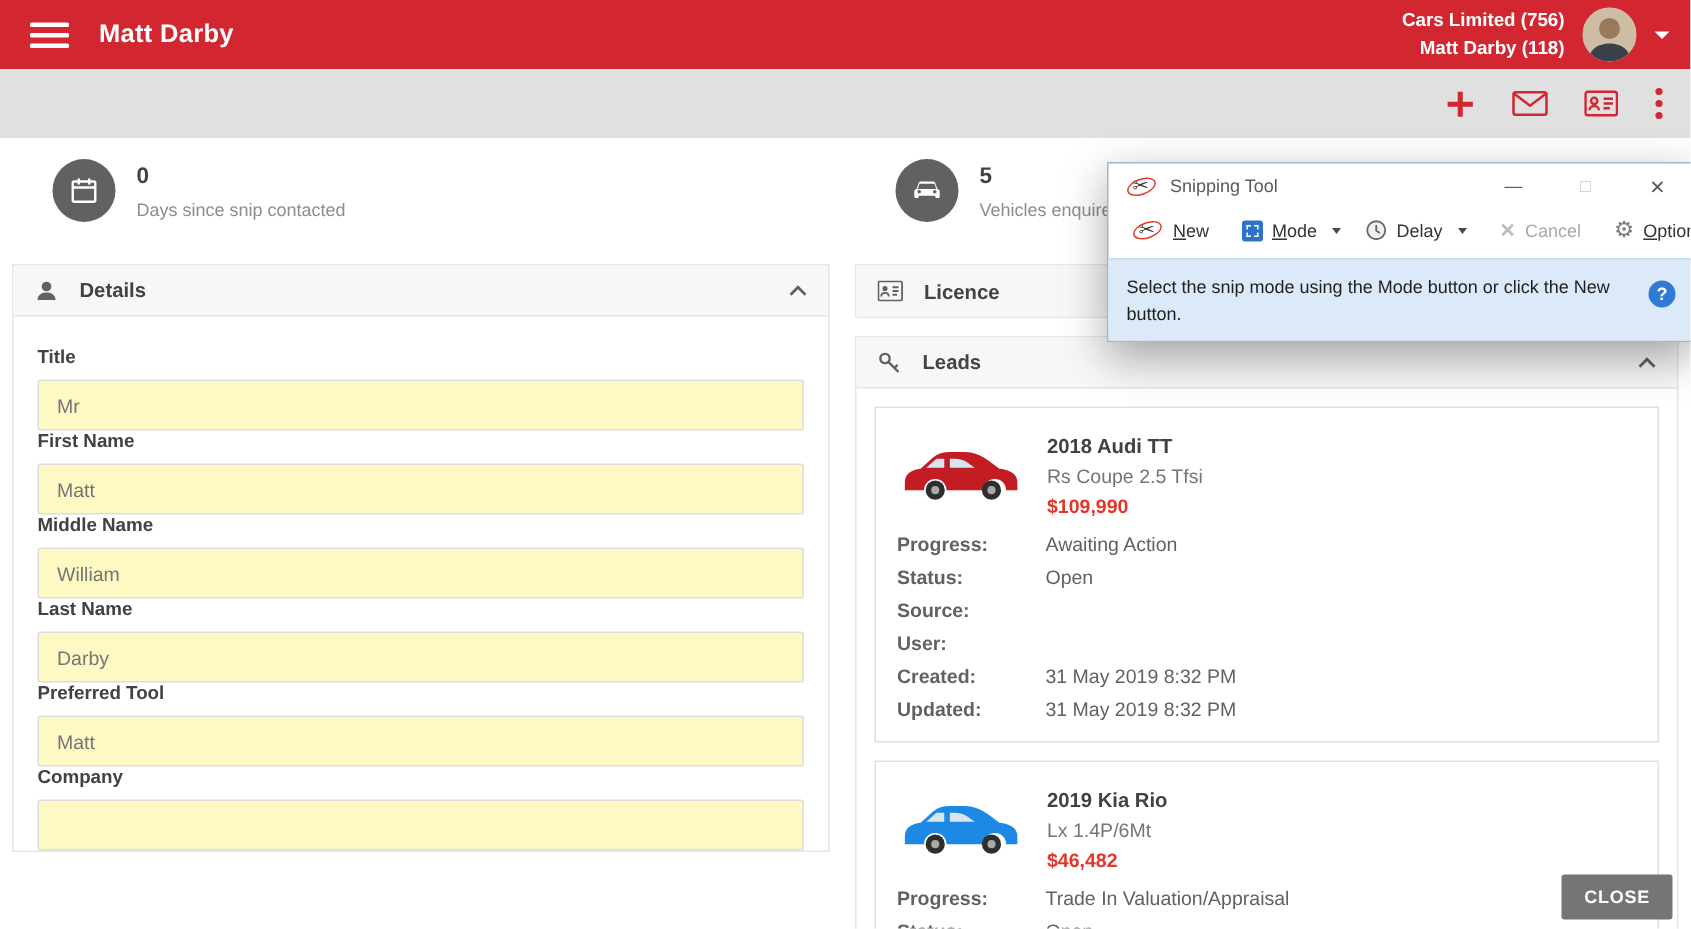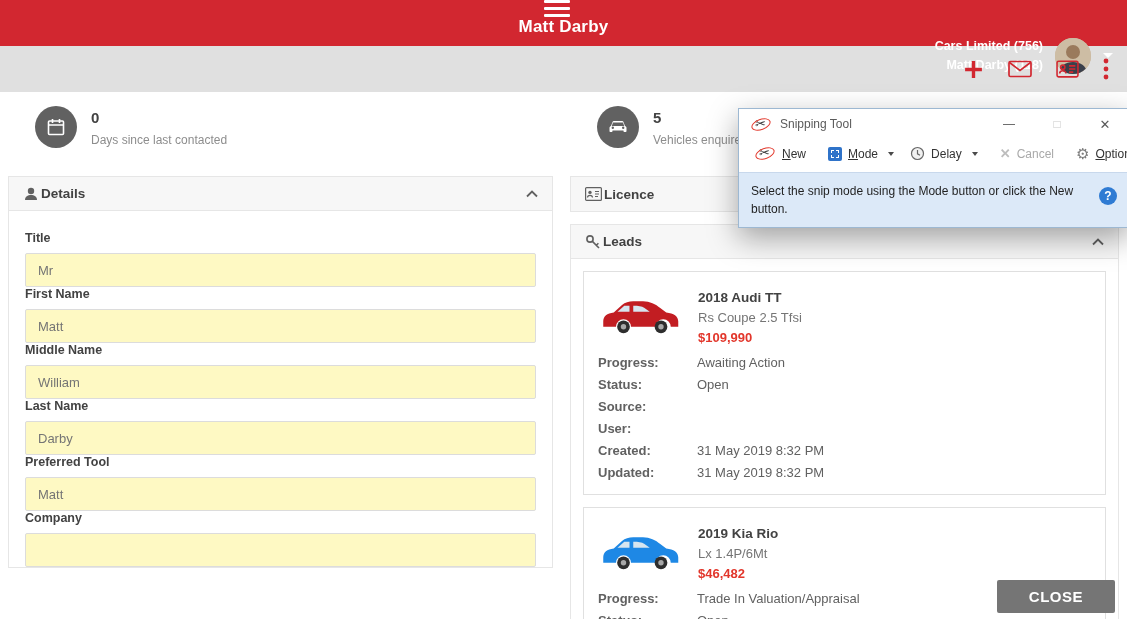--- a/index.html
+++ b/index.html
@@ -1,20 +1,20 @@
 <!DOCTYPE html>
 <html><head>
 <meta charset="utf-8">
 <style>
   * { margin:0; padding:0; box-sizing:border-box; }
   html,body { width:1127px; height:619px; }
   body { font-family:"Liberation Sans",sans-serif; background:#fff; overflow:hidden; position:relative; font-size:13px; color:#424242; }
 
   
-  .appbar { height:46px; background:#d22730; display:flex; align-items:center; color:#fff; padding:0 14px;flex-direction:column; }
+  .appbar { height:46px; background:#d22730; display:flex; align-items:center; color:#fff; padding:0 14px; }
   .hamburger { width:26px; display:flex; flex-direction:column; gap:4px; cursor:pointer; margin:0 20px 0 6px; }
   .hamburger span { height:3px; background:#fff; border-radius:1px; }
   .appbar-title { font-size:17px; font-weight:bold; letter-spacing:.2px; }
   .appbar-right { margin-left:auto; display:flex; align-items:center; gap:12px; }
   .account-lines { text-align:right; font-size:12.5px; font-weight:bold; line-height:1.5; }
   .avatar { width:36px; height:36px; border-radius:50%; overflow:hidden; flex-shrink:0; background:#c9b29a; }
   .caret-down { width:0; height:0; border-left:5px solid transparent; border-right:5px solid transparent; border-top:5px solid #fff; cursor:pointer; }
 
   
   .subbar { height:46px; background:#e0e0e0; display:flex; align-items:center; justify-content:flex-end; gap:24px; padding:0 18px; }
@@ -26,42 +26,42 @@
   .stat1 { margin-left:35px; width:562px; }
   .stat-circle { width:42px; height:42px; border-radius:50%; background:#616161; display:flex; align-items:center; justify-content:center; flex-shrink:0; }
   .stat-value { font-size:15px; font-weight:bold; color:#424242; margin-top:3px; }
   .stat-label { font-size:12px; color:#8d8d8d; margin-top:7px; white-space:nowrap; }
 
   
   .content { display:flex; padding:6px 8px 0; gap:17px; align-items:flex-start; }
   .col-left { width:545px; flex-shrink:0; }
   .col-right { flex:1; display:flex; flex-direction:column; gap:12px; min-width:0; }
   .panel { border:1px solid #e6e6e6; background:#fff; }
-  .panel-header { height:34px; background:#f7f7f7; border-bottom:1px solid #e6e6e6; display:flex; align-items:center; padding:0 14px; gap:2px; cursor:pointer; }
+  .panel-header { height:34px; background:#f7f7f7; border-bottom:1px solid #e6e6e6; display:flex; align-items:center; padding:0 14px; gap:14px; cursor:pointer; }
   .panel-title { font-size:13.5px; font-weight:bold; color:#424242; }
   .chevron { margin-left:auto; display:flex; }
   .panel-body { padding:20px 16px 0; }
 
   .field { }
   .field-label { font-size:12.5px; font-weight:bold; color:#424242; margin-bottom:8px; }
   .field-input { width:100%; height:34px; border:1px solid #dcdcdc; border-radius:2px; padding:0 12px; font-size:13px; color:#757575; background:#fef9c3; font-family:"Liberation Sans",sans-serif; }
 
   
   .lead-card { border:1px solid #e0e0e0; margin:12px; padding:12px 14px 14px; background:#fff; }
   .lead-top { display:flex; gap:16px; margin-bottom:10px; }
   .car-art { flex-shrink:0; margin-top:4px; }
   .lead-name { font-size:13.5px; font-weight:bold; color:#424242; margin-top:6px; }
   .lead-variant { font-size:13px; color:#757575; margin-top:5px; }
   .lead-price { font-size:13px; font-weight:bold; color:#e2362b; margin-top:5px; }
   .lead-row { display:flex; font-size:13px; margin-top:7px; }
   .lead-row .lbl { width:99px; font-weight:bold; color:#616161; flex-shrink:0; }
   .lead-row .val { color:#616161; }
 
   
-  .close-btn { position:absolute; right:12px; bottom:6px; background:#757575; color:#fff; border:none; border-radius:2px; padding:8px 32px; font-size:15px; font-weight:bold; letter-spacing:.5px; cursor:pointer; z-index:40; font-family:"Liberation Sans",sans-serif;margin-left:24px; }
+  .close-btn { position:absolute; right:12px; bottom:6px; background:#757575; color:#fff; border:none; border-radius:2px; padding:8px 15px; font-size:12px; font-weight:bold; letter-spacing:.5px; cursor:pointer; z-index:40; font-family:"Liberation Sans",sans-serif;margin-left:24px; }
 
   
   .snip { position:absolute; left:738px; top:108px; width:392px; background:#fff; border:1px solid #9db8d2; box-shadow:0 10px 28px rgba(0,0,0,.35); z-index:60; }
   .snip-titlebar { height:30px; display:flex; align-items:center; padding:0 8px 0 12px; gap:8px; }
   .snip-title { font-size:12px; color:#5a5a5a; }
   .winbtns { margin-left:auto; display:flex; gap:28px; align-items:center; padding-right:6px; }
   .wb { width:20px; text-align:center; font-size:12px; color:#5a5a5a; cursor:pointer; line-height:1; }
   .wb.max { color:#c9c9c9; }
   .wb.close { font-size:13px; }
 
@@ -142,21 +142,21 @@
 <div class="stats">
   <div class="stat stat1">
     <div class="stat-circle">
       <svg width="20" height="20" viewBox="0 0 20 20" fill="none" stroke="#fff" stroke-width="1.6">
           <rect x="2.5" y="4" width="15" height="13.5" rx="1"></rect>
           <path d="M2.5 8h15M6.5 2v4M13.5 2v4"></path>
         </svg>
     </div>
     <div>
       <div class="stat-value">0</div>
-      <div class="stat-label">Days since last contacted</div>
+      <div class="stat-label">Days since snip contacted</div>
     </div>
   </div>
   <div class="stat">
     <div class="stat-circle">
       <svg width="24" height="24" viewBox="0 0 24 24" fill="#fff">
           <path d="M5 11l1.6-4.2c.2-.5.7-.8 1.2-.8h8.4c.5 0 1 .3 1.2.8L19 11c.8.2 1.5.9 1.5 1.8V16c0 .6-.4 1-1 1h-1c-.6 0-1-.4-1-1v-.5h-11V16c0 .6-.4 1-1 1h-1c-.6 0-1-.4-1-1v-3.2c0-.9.7-1.6 1.5-1.8zM7 7.5L5.8 11h12.4L17 7.5zM6.8 14a1.2 1.2 0 100-2.4 1.2 1.2 0 000 2.4zm10.4 0a1.2 1.2 0 100-2.4 1.2 1.2 0 000 2.4z"></path>
         </svg>
     </div>
     <div>
       <div class="stat-value">5</div>

